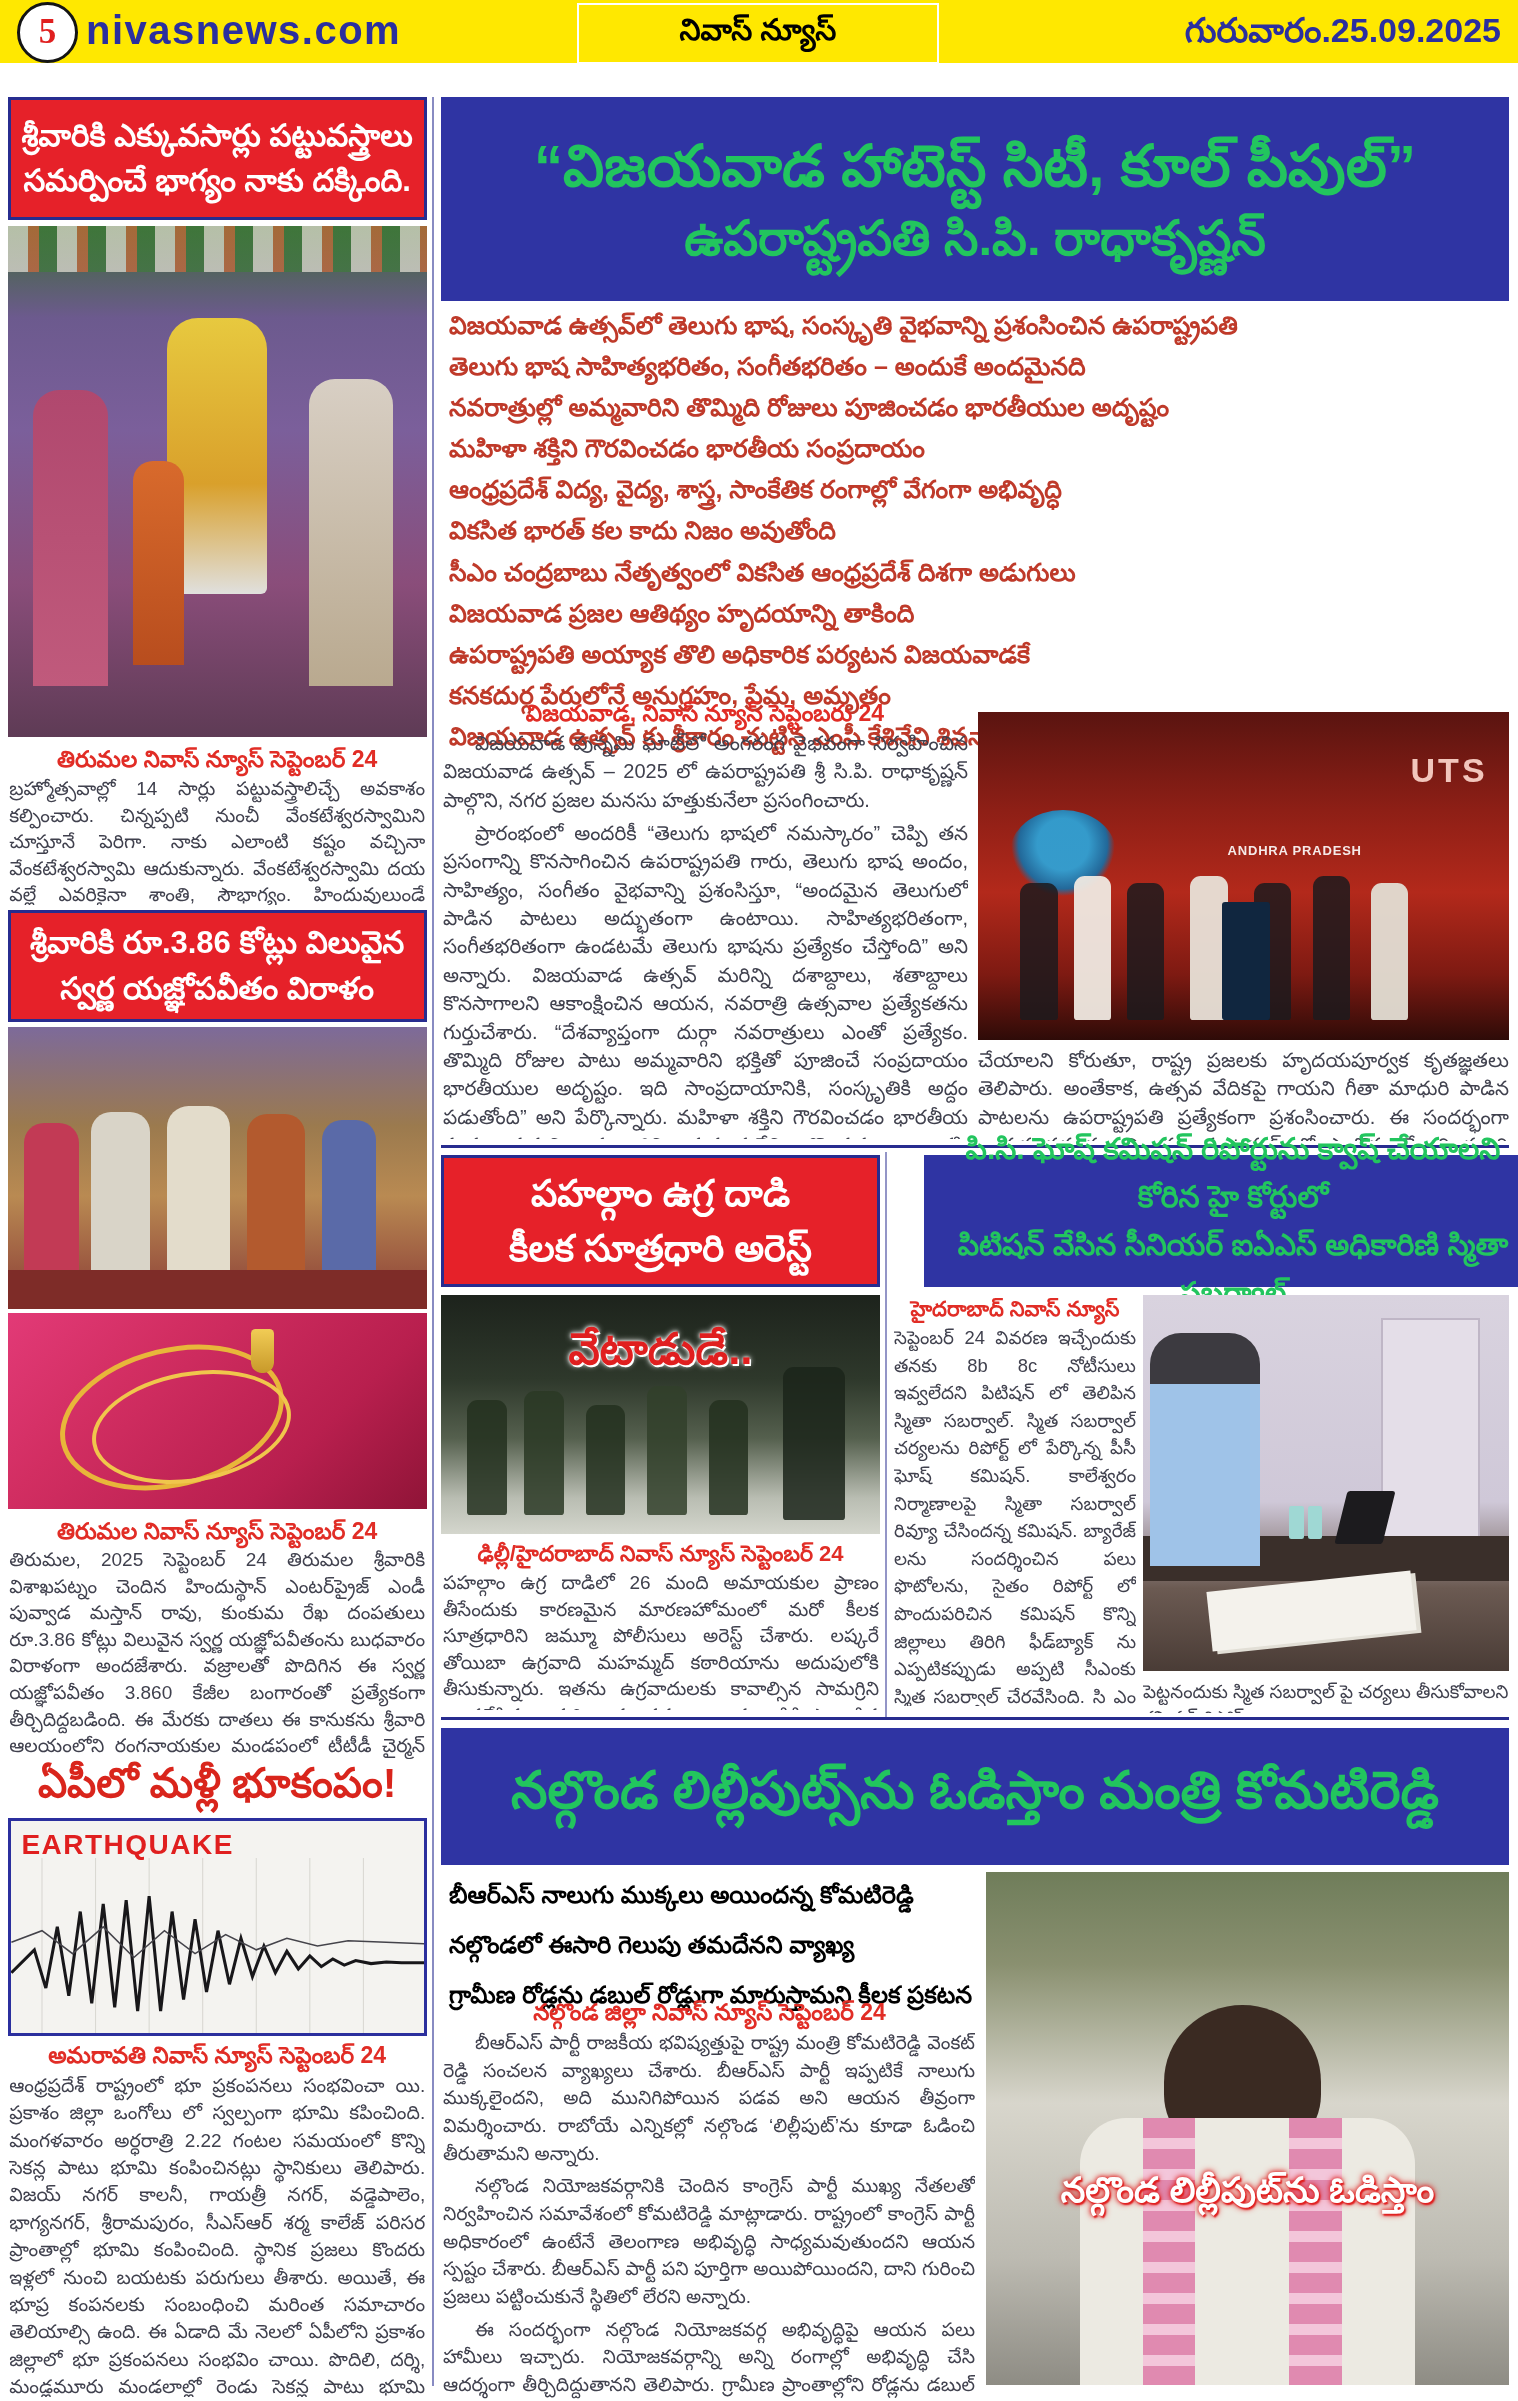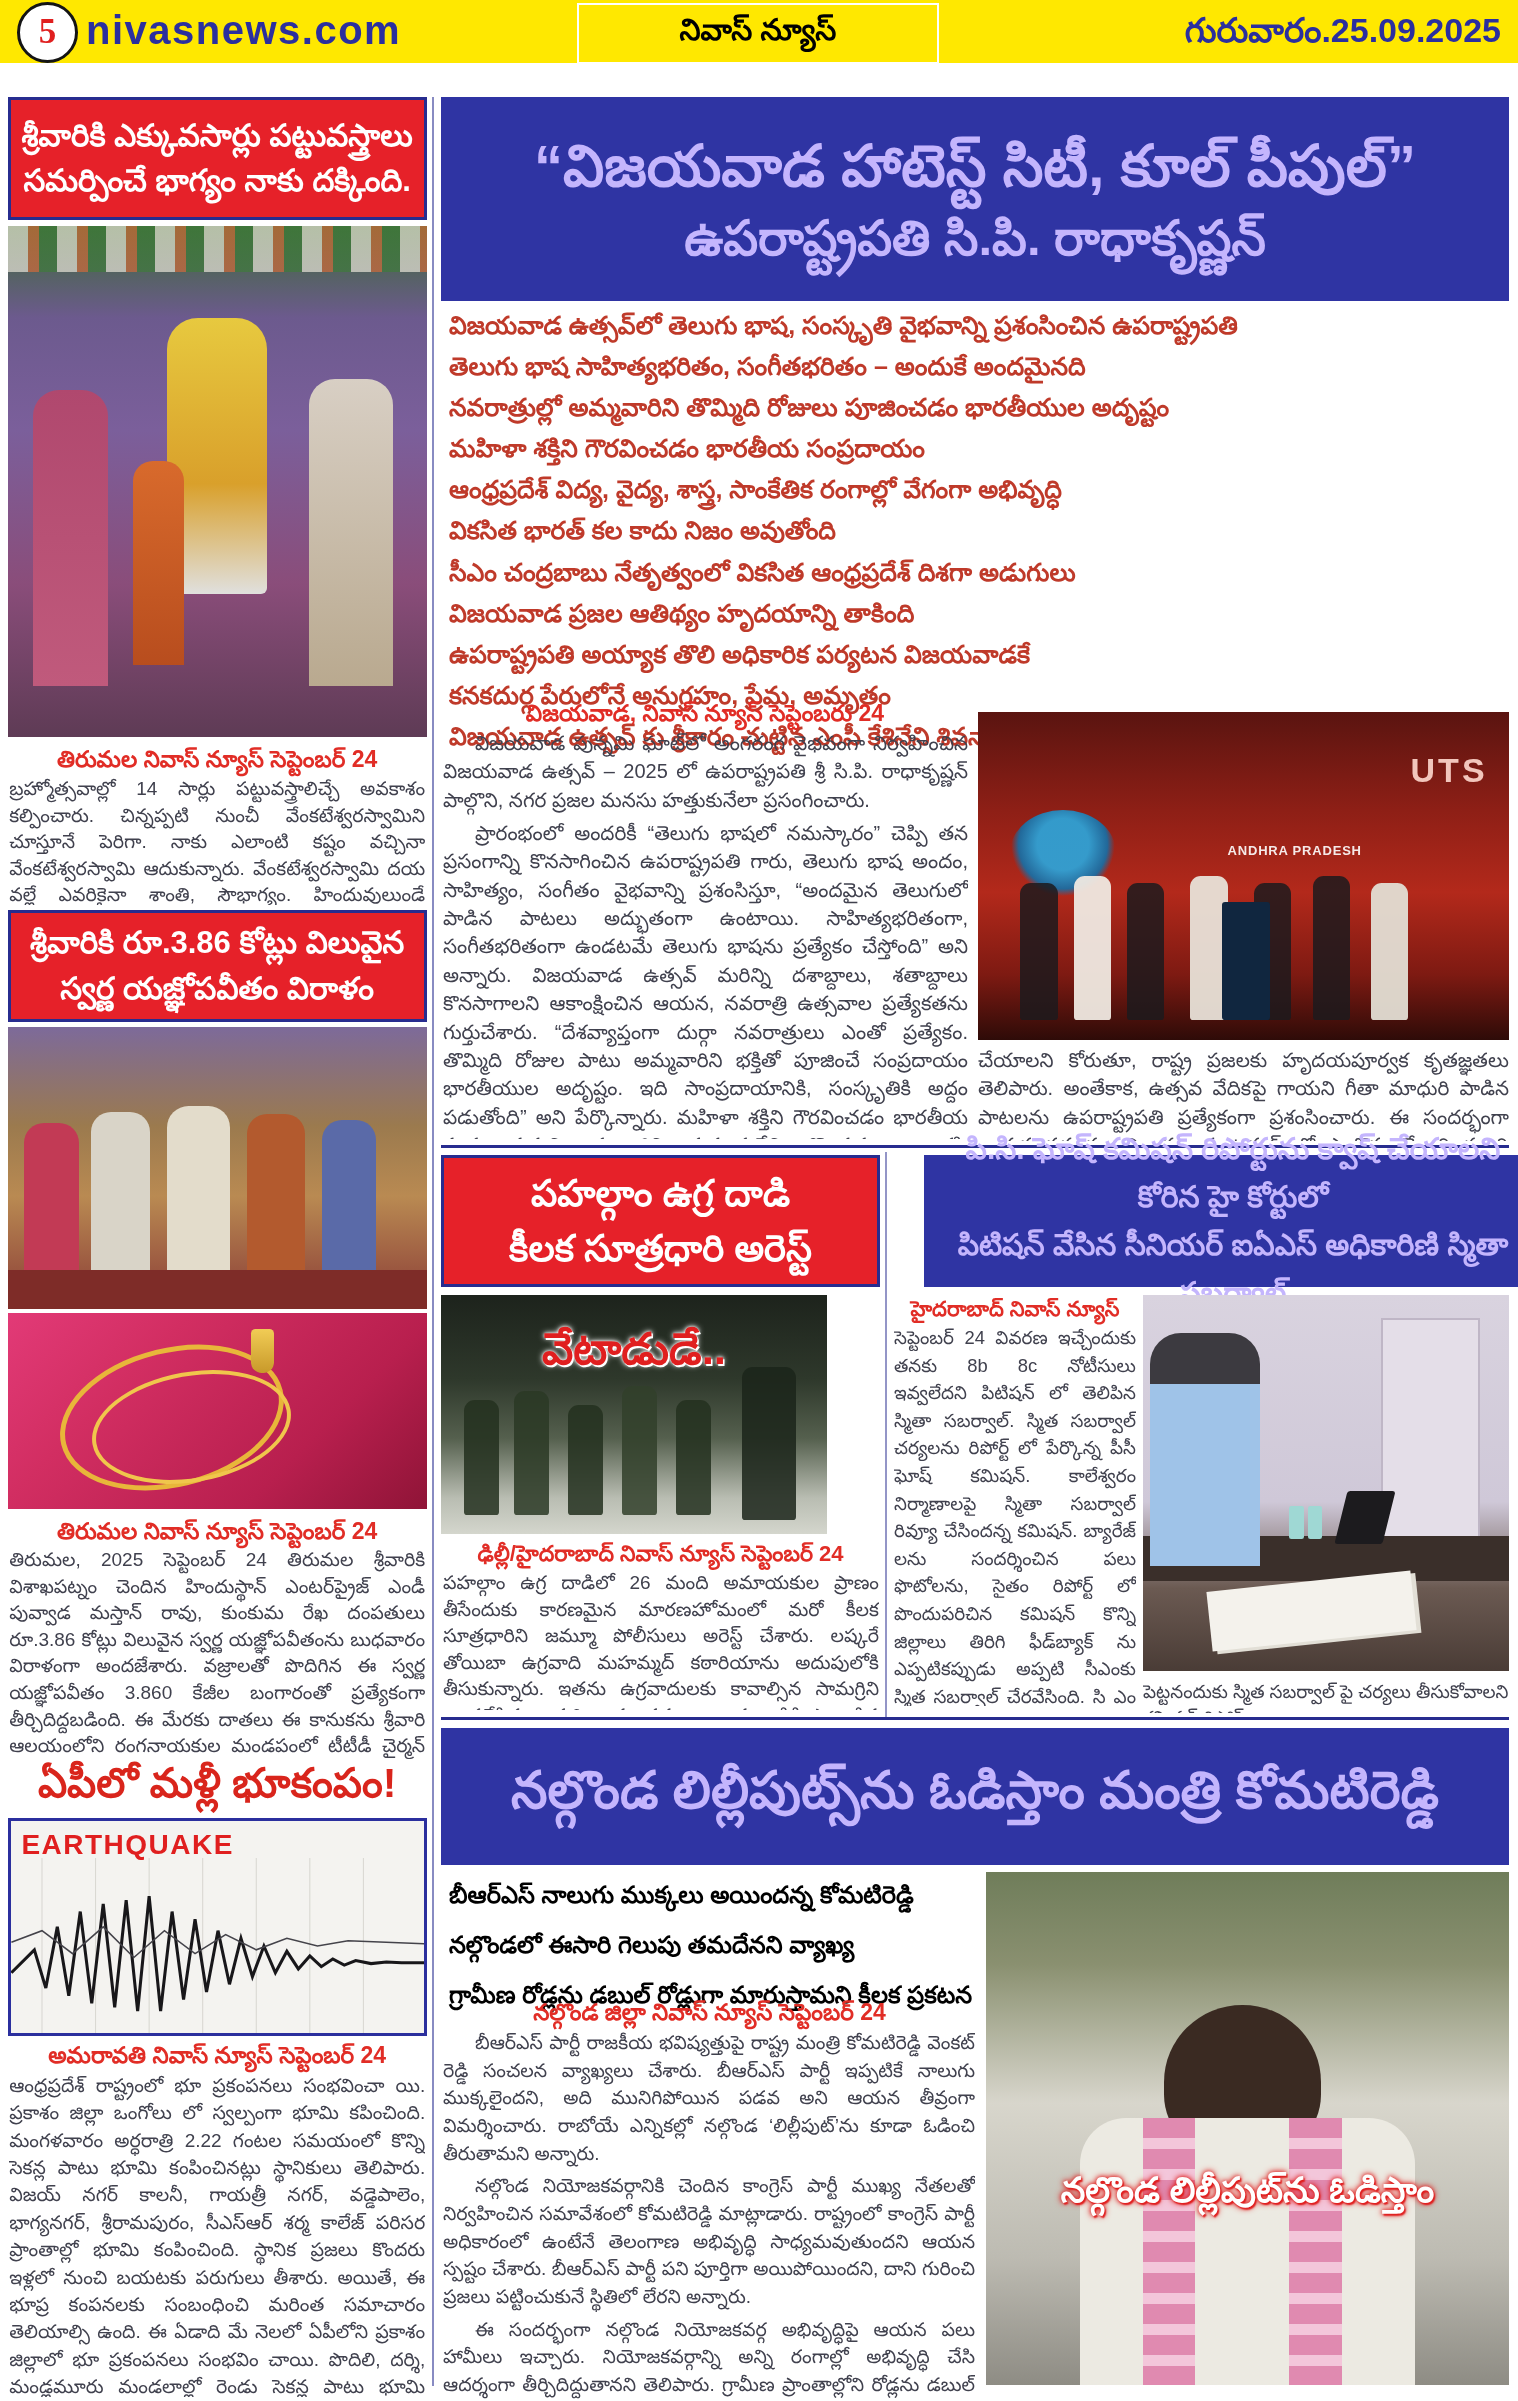--- a/index.html
+++ b/index.html
@@ -3,21 +3,21 @@
 <meta charset="utf-8">
 <style>
   html,body{margin:0;padding:0;background:#ffffff;}
   body{width:1518px;height:2401px;position:relative;font-family:"Liberation Sans",sans-serif;overflow:hidden;}
   .abs{position:absolute;}
   .photo{position:absolute;overflow:hidden;}
   .dateline{position:absolute;color:#e12d26;font-weight:bold;text-align:center;}
   .bodytext{position:absolute;color:#40414e;text-align:justify;line-height:1.4;overflow:hidden;}
   .redbox{position:absolute;background:#e62129;border:3.8px solid #272c8f;color:#ffffff;font-weight:bold;
           display:flex;flex-direction:column;justify-content:center;align-items:center;text-align:center;box-sizing:border-box;}
-  .bluebox{position:absolute;background:#2f34a3;color:#c4b5fd;font-weight:bold;
+  .bluebox{position:absolute;background:#2f34a3;color:#22c55e;font-weight:bold;
           display:flex;flex-direction:column;justify-content:center;align-items:center;text-align:center;box-sizing:border-box;}
   .rule{position:absolute;background:#272c8f;}
   .bullet-line{color:#bf3a2a;font-weight:bold;font-size:25px;line-height:1.4;margin-bottom:6.1px;}
   .np-point{color:#000000;font-weight:bold;font-size:24px;line-height:1.45;margin-bottom:15.3px;}
   .para{margin:0 0 4.6px 0;text-indent:32px;}
   .sil{position:absolute;background:#1c1a1d;border-radius:10.7px 10.7px 3.1px 3.1px;opacity:.85;}
 </style>
 </head>
 <body>
 
@@ -135,21 +135,21 @@
 
 <div class="bodytext" style="left:978px;top:1046px;width:531px;height:95px;font-size:20px;line-height:1.42;">చేయాలని కోరుతూ, రాష్ట్ర ప్రజలకు హృదయపూర్వక కృతజ్ఞతలు తెలిపారు. అంతేకాక, ఉత్సవ వేదికపై గాయని గీతా మాధురి పాడిన పాటలను ఉపరాష్ట్రపతి ప్రత్యేకంగా ప్రశంసించారు. ఈ సందర్భంగా ఆయన ప్రసంగం, విజయవాడ ఉత్సవ్ లో పాల్గొన్న వేలాది మంది ప్రజల్లో ఉత్సాహాన్ని నింపగా, నగర అభివృద్ధి పై ఆయన విశ్వాసపూర్వక మాటలు హాజరైన వారందరిలో ఆనందాన్ని కలిగించాయి.</div>
 
 <div class="rule" style="left:441px;top:1145px;width:1068px;height:3.1px;"></div>
 
 <div class="redbox" style="left:441px;top:1155px;width:439px;height:132px;font-size:37px;line-height:1.5;">
   <div>పహల్గాం ఉగ్ర దాడి</div>
   <div>కీలక సూత్రధారి అరెస్ట్</div>
 </div>
 
-<div class="photo" style="left:441px;top:1295px;width:386px;height:239px;background:linear-gradient(180deg,#1d231c 0%,#2e382b 35%,#55604e 60%,#b9bdb2 85%,#d4d6cd 100%);">
+<div class="photo" style="left:441px;top:1295px;width:439px;height:239px;background:linear-gradient(180deg,#1d231c 0%,#2e382b 35%,#55604e 60%,#b9bdb2 85%,#d4d6cd 100%);">
   <div class="sil" style="left:6%;top:44%;width:9%;height:48%;background:#23301f;"></div>
   <div class="sil" style="left:19%;top:40%;width:9%;height:52%;background:#2a3824;"></div>
   <div class="sil" style="left:33%;top:46%;width:9%;height:46%;background:#23301f;"></div>
   <div class="sil" style="left:47%;top:38%;width:9%;height:54%;background:#31402a;"></div>
   <div class="sil" style="left:61%;top:44%;width:9%;height:48%;background:#23301f;"></div>
   <div class="sil" style="left:78%;top:30%;width:14%;height:64%;background:#1b241a;"></div>
   <div style="position:absolute;left:0;top:12%;width:100%;text-align:center;color:#e01f1f;font-size:44px;font-weight:bold;text-shadow:0 0 3.1px #ffffff,0 0 6.1px #ffffff,1.5px 1.5px 0 #ffffff;">వేటాడుడే..</div>
 </div>
 
 <div class="dateline" style="left:441px;top:1541px;width:439px;font-size:22px;">ఢిల్లీ/హైదరాబాద్ నివాస్ న్యూస్ సెప్టెంబర్ 24</div>

